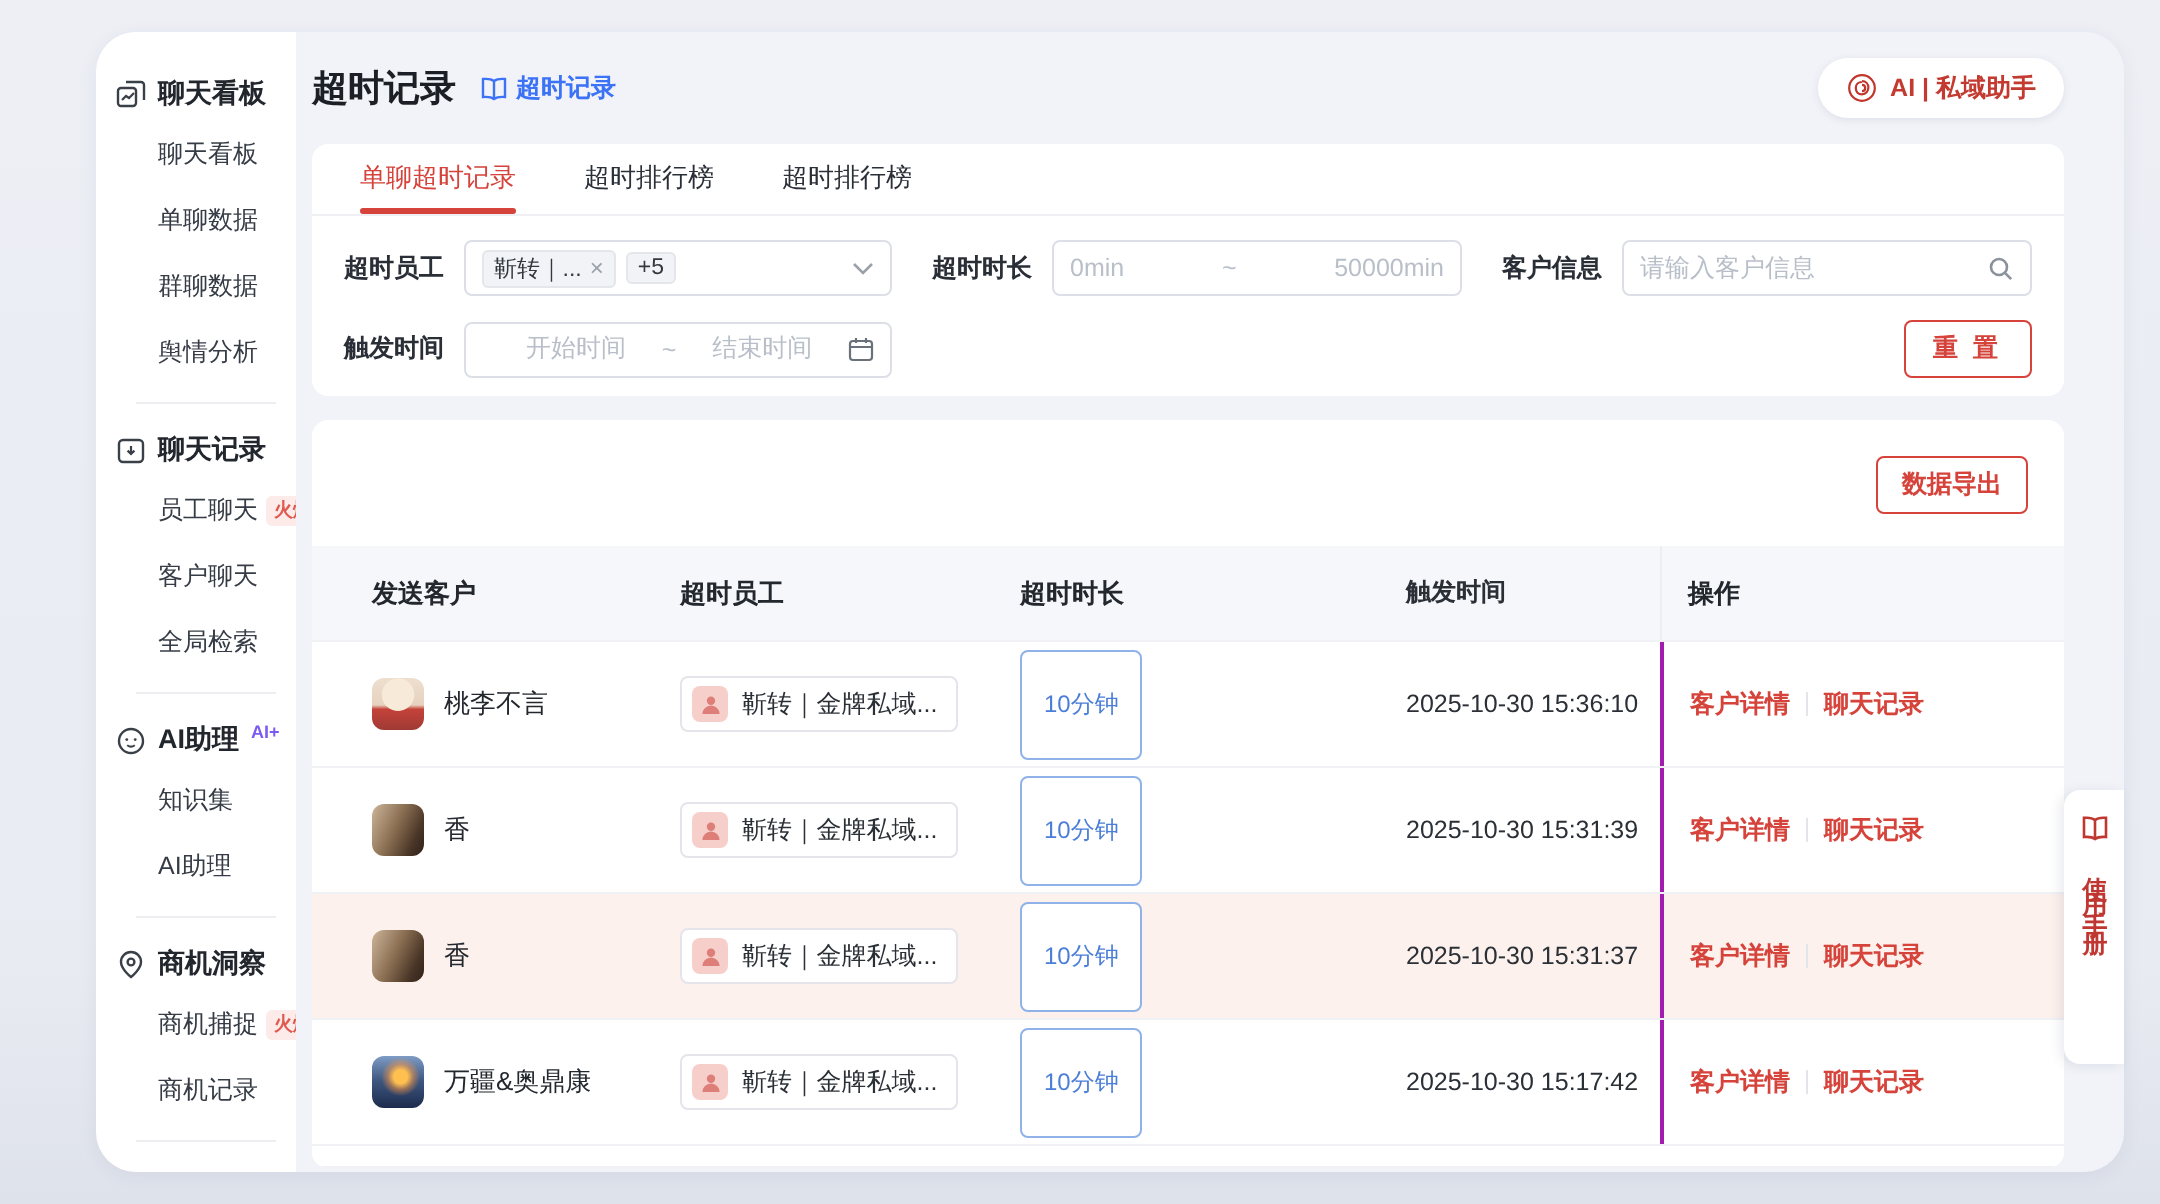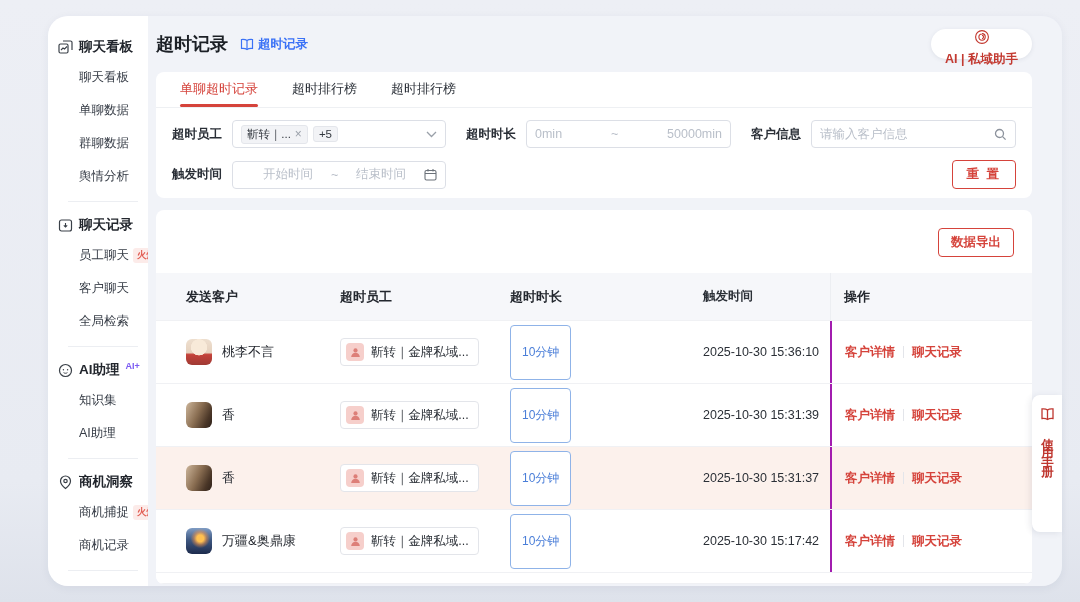--- a/index.html
+++ b/index.html
@@ -25,21 +25,21 @@
   .badge-ai { color:#7b5bf2; font-size:9px; font-weight:800; transform:translateY(-4px); }
   
   .main { flex:1; background:#f1f3f8; position:relative; padding:0 30px 0 8px; }
   .page-header { height:56px; display:flex; align-items:center; }
   .page-title { font-size:18px; font-weight:700; color:#1c2026; }
   .tutorial { display:flex; align-items:center; gap:4px; margin-left:12px; color:#3b72f6;
               font-size:12.5px; font-weight:600; cursor:pointer; }
   .ai-pill { margin-left:auto; background:#fff; border-radius:16px; height:30px;
              display:flex; align-items:center; gap:6px; padding:0 14px;
              color:#c33a31; font-size:12.5px; font-weight:700; cursor:pointer;
-             box-shadow:0 1px 4px rgba(60,70,100,.10);flex-direction:column; }
+             box-shadow:0 1px 4px rgba(60,70,100,.10); }
   .card { background:#fff; border-radius:8px; }
   .filters-card { height:126px; }
   .tabs { display:flex; gap:34px; padding:0 24px; border-bottom:1px solid #eef0f3; height:36px;
           align-items:flex-end; }
   .tab { font-size:13px; color:#2b3038; padding-bottom:9px; position:relative; cursor:pointer;
          white-space:nowrap; }
   .tab.active { color:#d5433b; font-weight:400; }
   .tab.active::after { content:""; position:absolute; left:0; right:0; bottom:0; height:3px;
                        background:#d5433b; border-radius:2px; }
   .filter-rows { padding:12px 16px 0 16px; }

